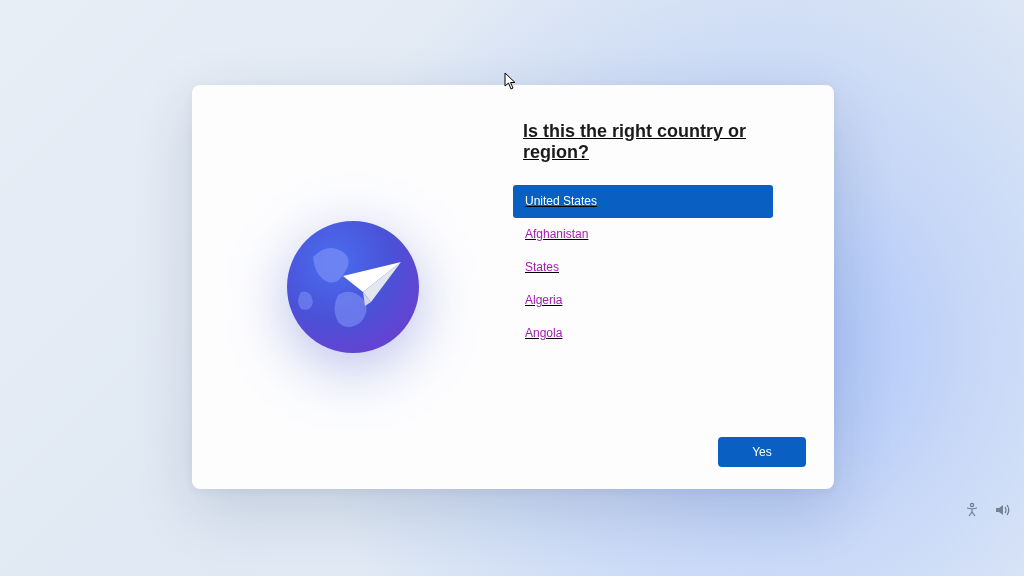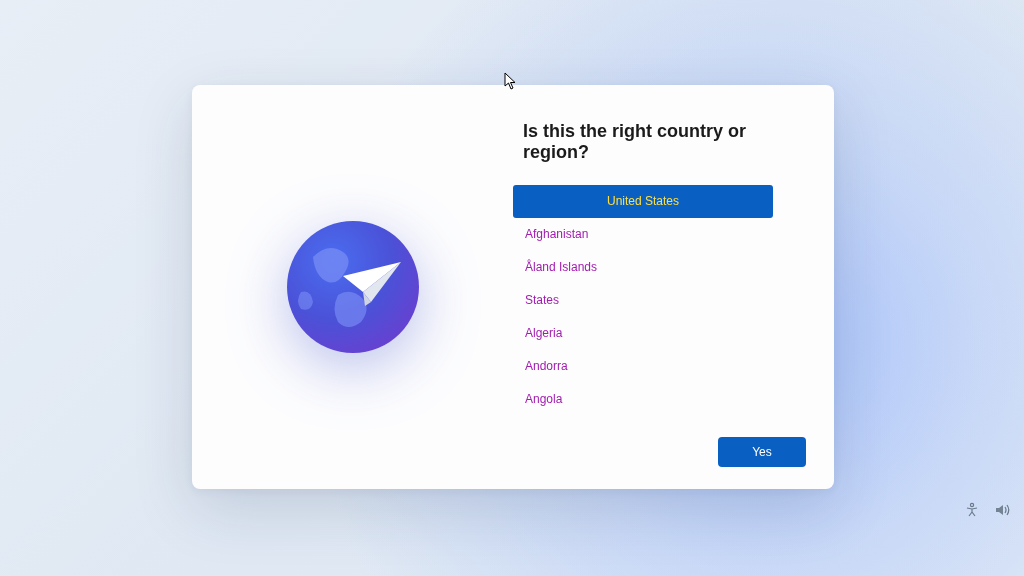--- a/index.html
+++ b/index.html
@@ -28,20 +28,21 @@
     justify-content: center;
   }
   .globe-wrap {
     width: 140px; height: 140px; position: relative;
     filter: drop-shadow(0 15px 30px rgba(60,80,200,0.35));
   }
   .right-pane {
     width: 50%;
     padding: 36px 28px 0 0;
     position: relative;
+    text-decoration: underline;
   }
   .title {
     font-size: 18px;
     font-weight: 600;
     color: #1b1b1b;
     margin-bottom: 22px;
     padding-left: 10px;
   }
   .list {
     width: 260px;
@@ -50,22 +51,21 @@
     height: 33px;
     line-height: 33px;
     padding: 0 12px;
     font-size: 12px;
     color: #a21caf;
     border-radius: 3px;
     cursor: pointer;
   }
   .item.selected {
     background: #0a5fc2;
-    color: #fde047;
-    text-align: center;
+    color: #ffffff;
   }
   .yes-btn {
     position: absolute;
     right: 28px;
     bottom: 22px;
     width: 88px;
     height: 30px;
     background: #0a5fc2;
     color: #fff;
     border: none;
@@ -117,24 +117,22 @@
           <polygon points="20,30 28,40 22,44" fill="#cfd5e3"></polygon>
         </g>
       </svg>
     </div>
   </div>
   <div class="right-pane">
     <h1 class="title">Is this the right country or region?</h1>
     <div class="list">
       <div class="item selected"><span>United States</span></div>
       <div class="item"><span>Afghanistan</span></div>
-      <div class="item"><span>Åland Islands</span></div>
       <div class="item"><span>States</span></div>
       <div class="item"><span>Algeria</span></div>
-      <div class="item"><span>Andorra</span></div>
       <div class="item"><span>Angola</span></div>
     </div>
     <button class="yes-btn">Yes</button>
   </div>
 </div>
 
 <div class="tray">
   <span>
     <svg width="16" height="16" viewBox="0 0 16 16" fill="none" stroke="#6a7a8a" stroke-width="1.2">
       <circle cx="8" cy="3" r="1.6"></circle>

